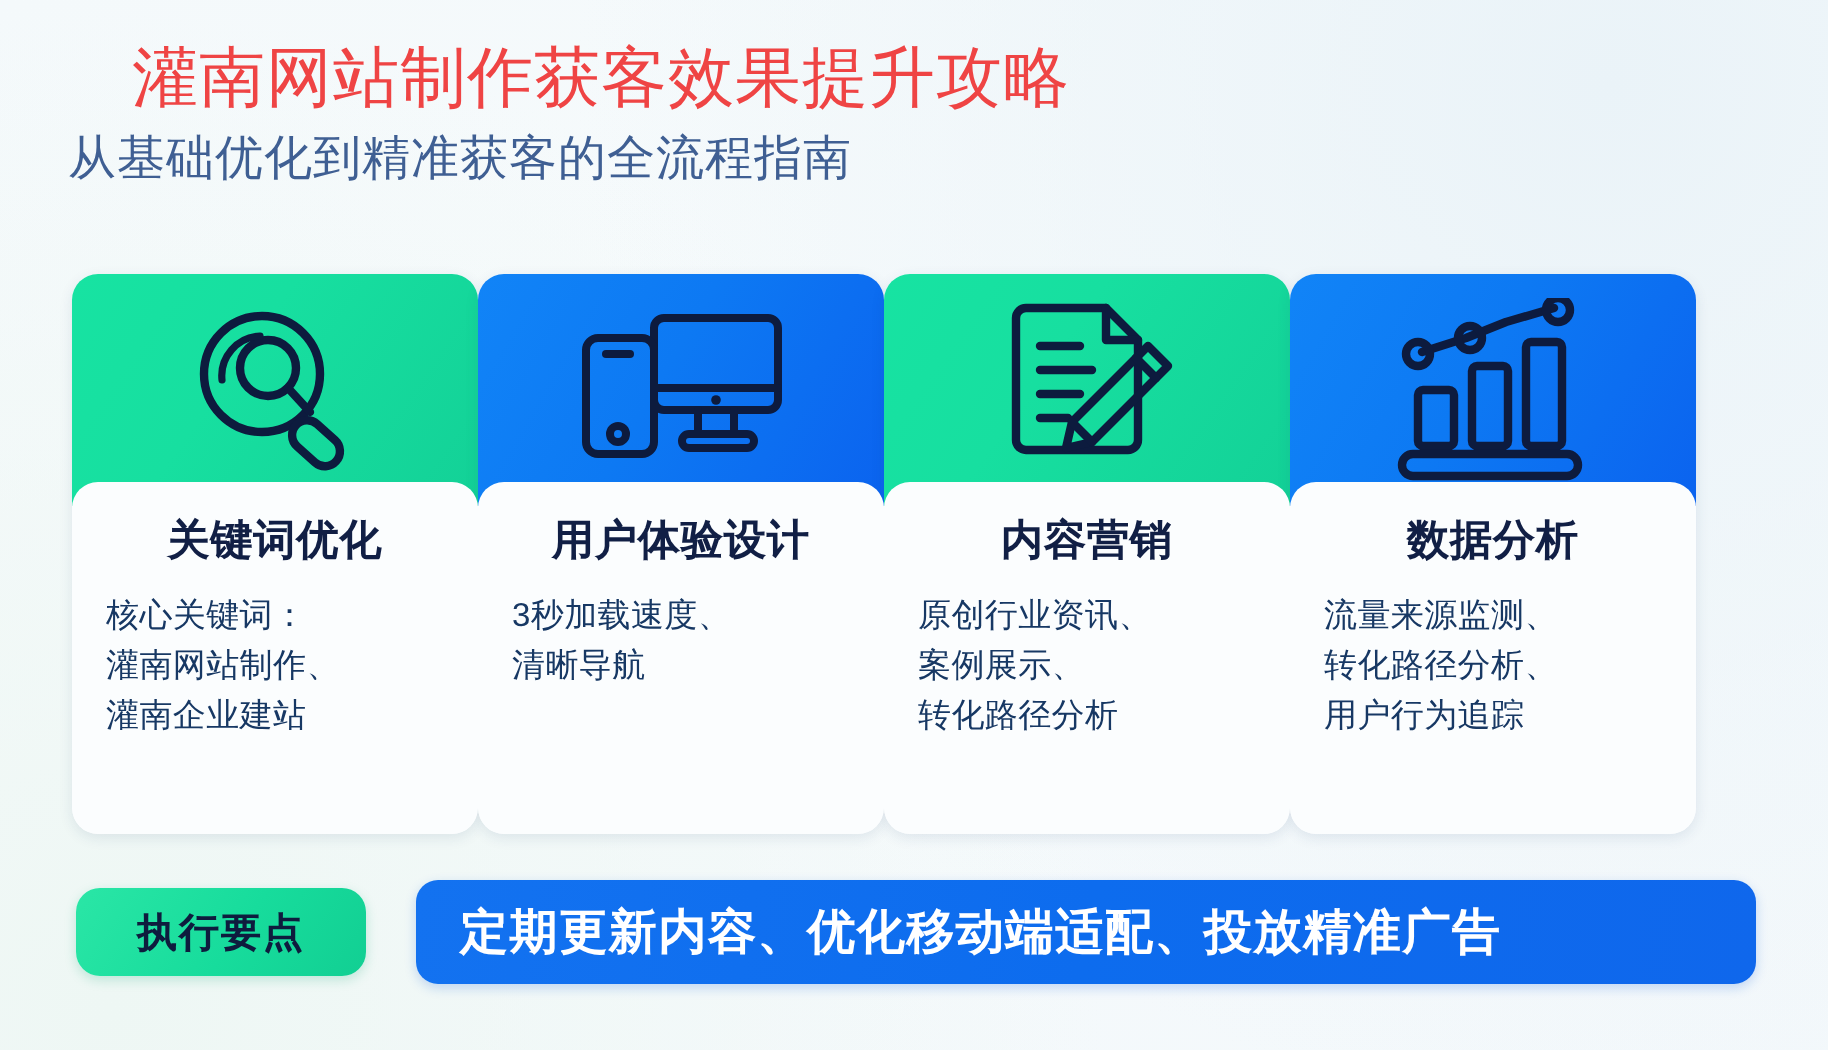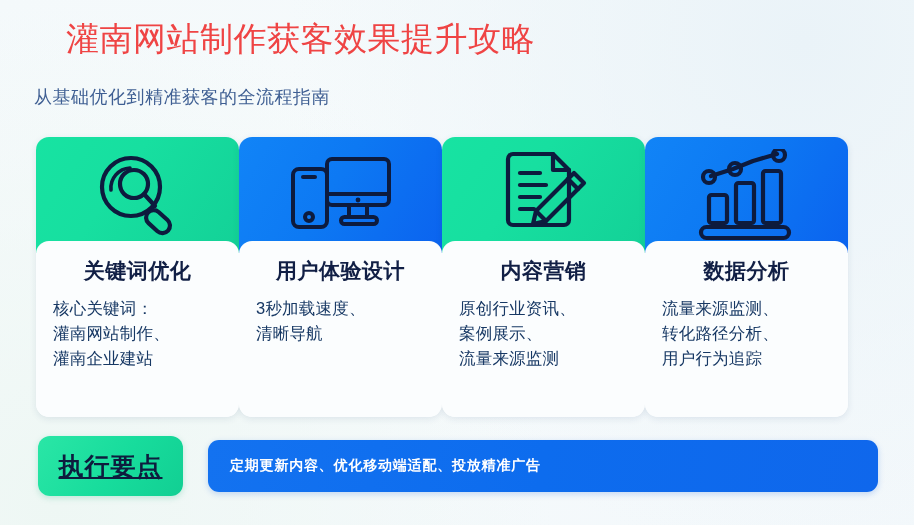--- a/index.html
+++ b/index.html
@@ -37,28 +37,27 @@
     font-size: 33px;
     font-weight: normal;
     color: #ef4444;
     letter-spacing: 0.5px;
     line-height: 42px;
     white-space: nowrap;
     margin-left: 32px;
   }
 
   .sub-title {
-    font-size: 18px;
+    font-size: 24px;
     font-weight: normal;
     color: #3f5f93;
     letter-spacing: 0.5px;
     line-height: 36px;
-    margin-top: 20px;
+    margin-top: 2px;
     white-space: nowrap;
-    font-family: Liberation Mono, monospace;
   }
 
   
   .cards {
     position: absolute;
     left: 36px;
     top: 137px;
     width: 845px;
     height: 280px;
     display: flex;
@@ -135,43 +134,42 @@
     top: 440px;
     width: 840px;
     height: 52px;
     display: flex;
     align-items: center;
     gap: 25px;
   }
 
   .footer-pill {
     width: 145px;
-    height: 60px;
+    height: 44px;
     border-radius: 12px;
     background: linear-gradient(125deg, #2ae6a6 0%, #17dc9c 55%, #12cf93 100%);
     display: flex;
     align-items: center;
     justify-content: center;
-    font-size: 25px;
+    font-size: 20px;
     font-weight: bold;
     color: #0e1c3e;
     letter-spacing: 1px;
     box-shadow: 0 2px 6px rgba(20, 170, 120, 0.22);
-    text-decoration: underline;
   }
 
   .footer-bar {
     flex: 1;
     height: 52px;
     border-radius: 11px;
     background: linear-gradient(100deg, #1372f0 0%, #0d6cee 50%, #0f67ec 100%);
     display: flex;
     align-items: center;
     padding-left: 22px;
-    font-size: 14px;
+    font-size: 24px;
     font-weight: bold;
     color: #ffffff;
     letter-spacing: 0.8px;
     box-shadow: 0 2px 6px rgba(15, 90, 220, 0.22);
   }
 </style>
 </head>
 <body>
 
 <div class="poster">
@@ -246,21 +244,21 @@
             <line x1="72" y1="30" x2="82" y2="40"></line>
             <line x1="40" y1="62" x2="50" y2="72"></line>
           </svg>
         </span>
       </div>
       <div class="card-body">
         <div class="card-title">内容营销</div>
         <div class="card-desc">
           <div>原创行业资讯、</div>
           <div>案例展示、</div>
-          <div>流量来源监测</div>
+          <div>转化路径分析</div>
         </div>
       </div>
     </div>
 
     <div class="card">
       <div class="card-media blue">
         <span>
           <svg class="icon-svg" width="104" height="92" viewBox="0 0 104 92" fill="none" stroke="#0d1b3e" stroke-width="4.2" stroke-linecap="round" stroke-linejoin="round">
             <rect x="14" y="46" width="18" height="28" rx="2.5"></rect>
             <rect x="41" y="34" width="18" height="40" rx="2.5"></rect>

